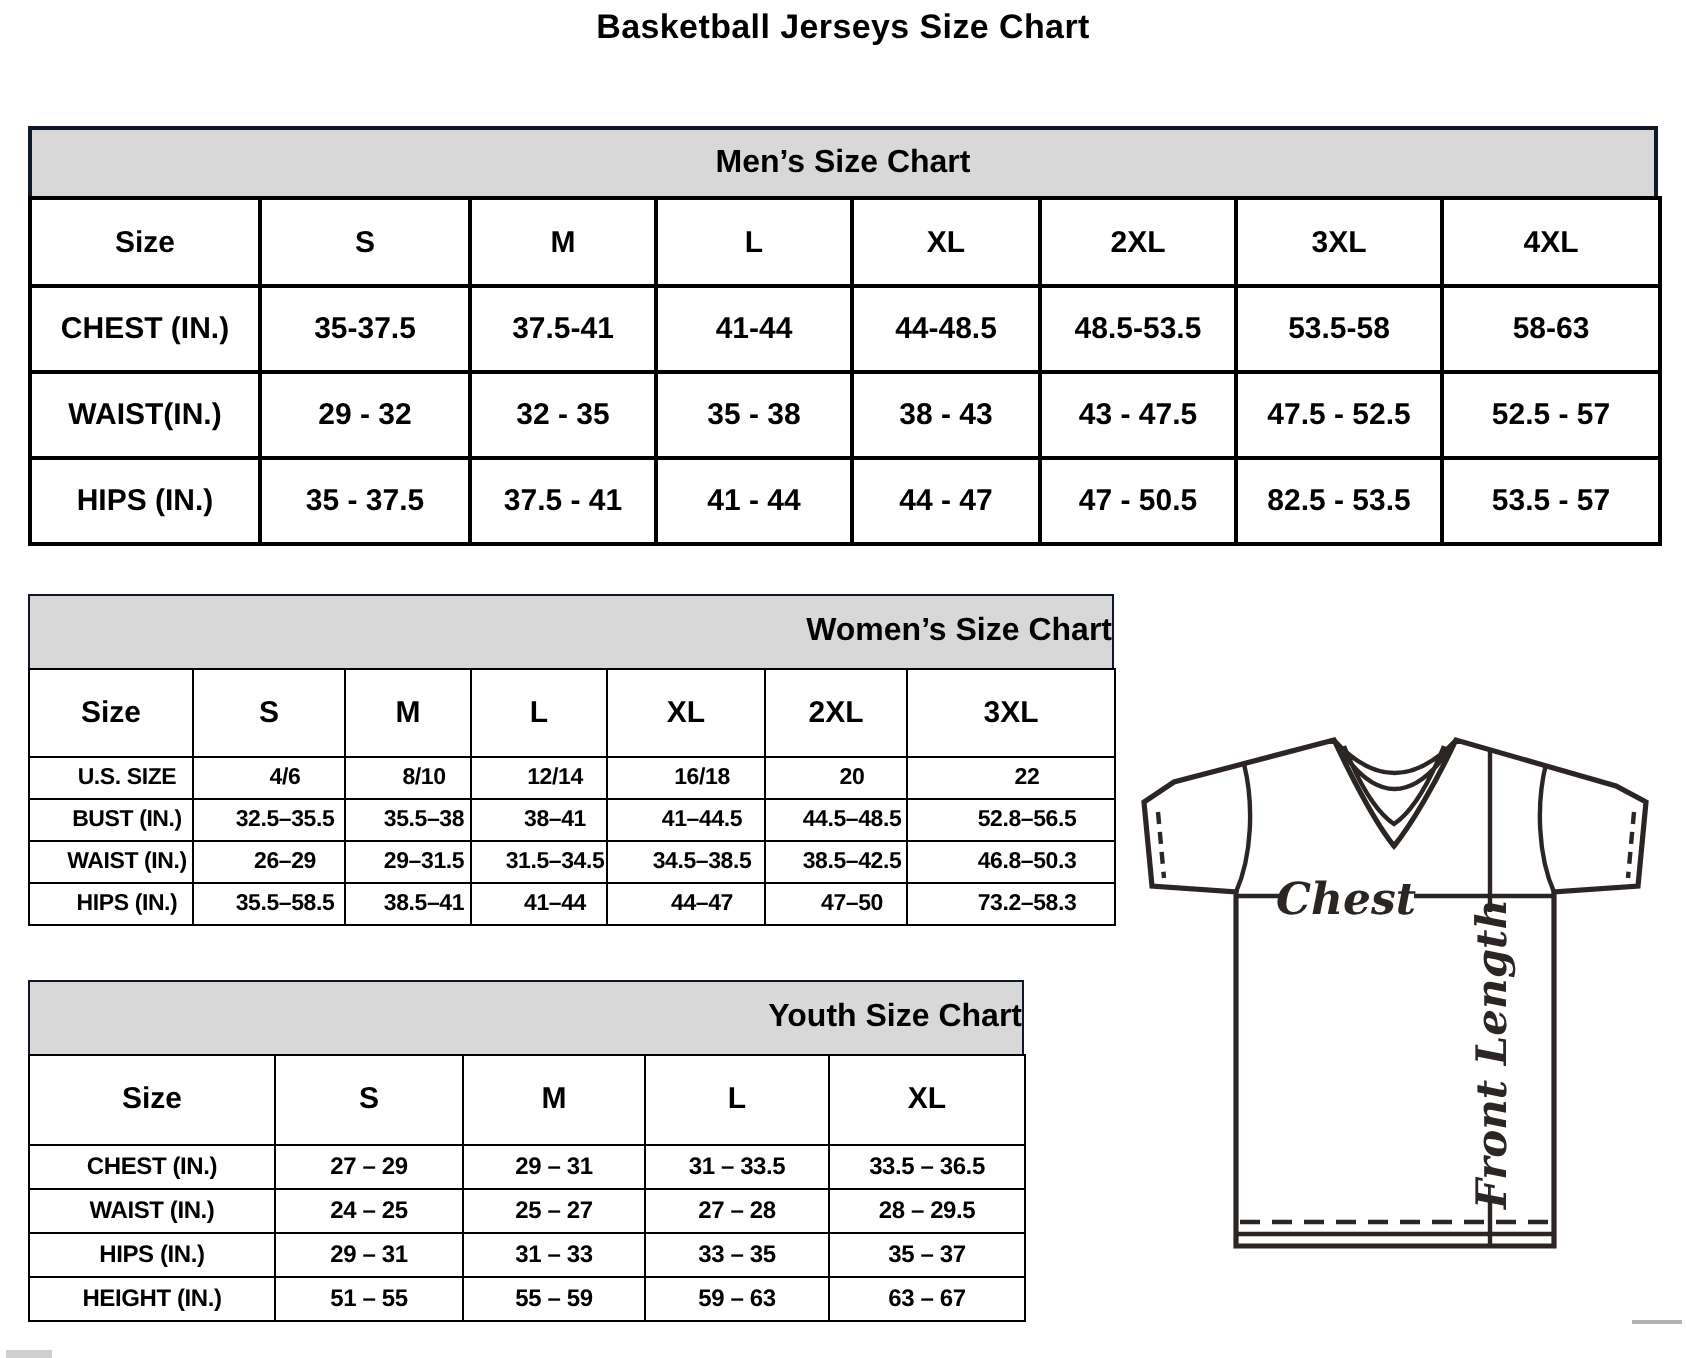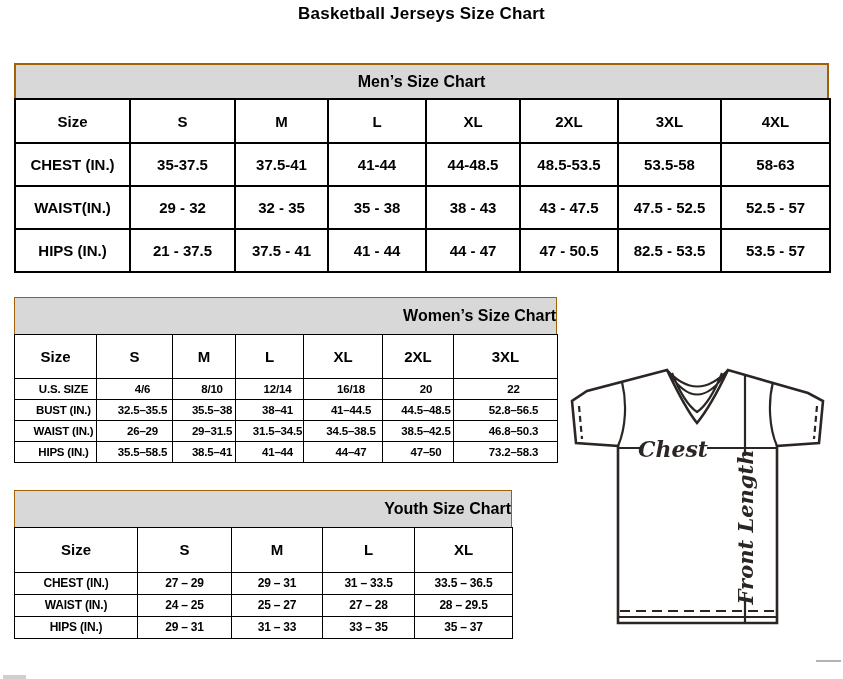--- a/index.html
+++ b/index.html
@@ -6,21 +6,21 @@
   .page{
     position:relative;width:843px;height:679px;overflow:hidden;background:#fff;
     font-family:"Liberation Sans",sans-serif;color:#000;
   }
   .page-title{
     position:absolute;top:4px;left:0;width:100%;text-align:center;
     font-size:17px;font-weight:bold;letter-spacing:.2px;
   }
   .chart{position:absolute;}
   .chart-title{
-    background:#d8d8d8;border:2px solid #a16207;text-align:center;
+    background:#d8d8d8;border:2px solid #0f172a;text-align:center;
     font-weight:bold;font-size:16px;
   }
   .chart table{
     border-collapse:collapse;width:100%;table-layout:fixed;margin-top:-2px;
   }
   .chart th,.chart td{
     border:2px solid #000;text-align:center;vertical-align:middle;
     font-weight:bold;padding:0;overflow:hidden;white-space:nowrap;
   }
   
@@ -102,21 +102,21 @@
             <td>29 - 32</td>
             <td>32 - 35</td>
             <td>35 - 38</td>
             <td>38 - 43</td>
             <td>43 - 47.5</td>
             <td>47.5 - 52.5</td>
             <td>52.5 - 57</td>
           </tr>
           <tr>
             <th>HIPS (IN.)</th>
-            <td>21 - 37.5</td>
+            <td>35 - 37.5</td>
             <td>37.5 - 41</td>
             <td>41 - 44</td>
             <td>44 - 47</td>
             <td>47 - 50.5</td>
             <td>82.5 - 53.5</td>
             <td>53.5 - 57</td>
           </tr>
         </tbody>
       </table>
   </div>
@@ -219,20 +219,27 @@
             <td>27 – 28</td>
             <td>28 – 29.5</td>
           </tr>
           <tr>
             <th>HIPS (IN.)</th>
             <td>29 – 31</td>
             <td>31 – 33</td>
             <td>33 – 35</td>
             <td>35 – 37</td>
           </tr>
+          <tr>
+            <th>HEIGHT (IN.)</th>
+            <td>51 – 55</td>
+            <td>55 – 59</td>
+            <td>59 – 63</td>
+            <td>63 – 67</td>
+          </tr>
         </tbody>
       </table>
   </div>
 
   <svg class="jersey" width="284" height="276" viewBox="0 0 284 276" aria-hidden="true">
 
     <path d="M111,10 L31,31 L16,41 L20,83 L62,86 L62,263 L221,263 L221,86 L263,83 L267,41 L252,33 L172,10
              C162,31 150,52 141,63 C132,52 121,31 111,10 Z"></path>
 
     <path class="thin" d="M111,10 Q141,43 172,10 M113,13 Q141,56 170,13

